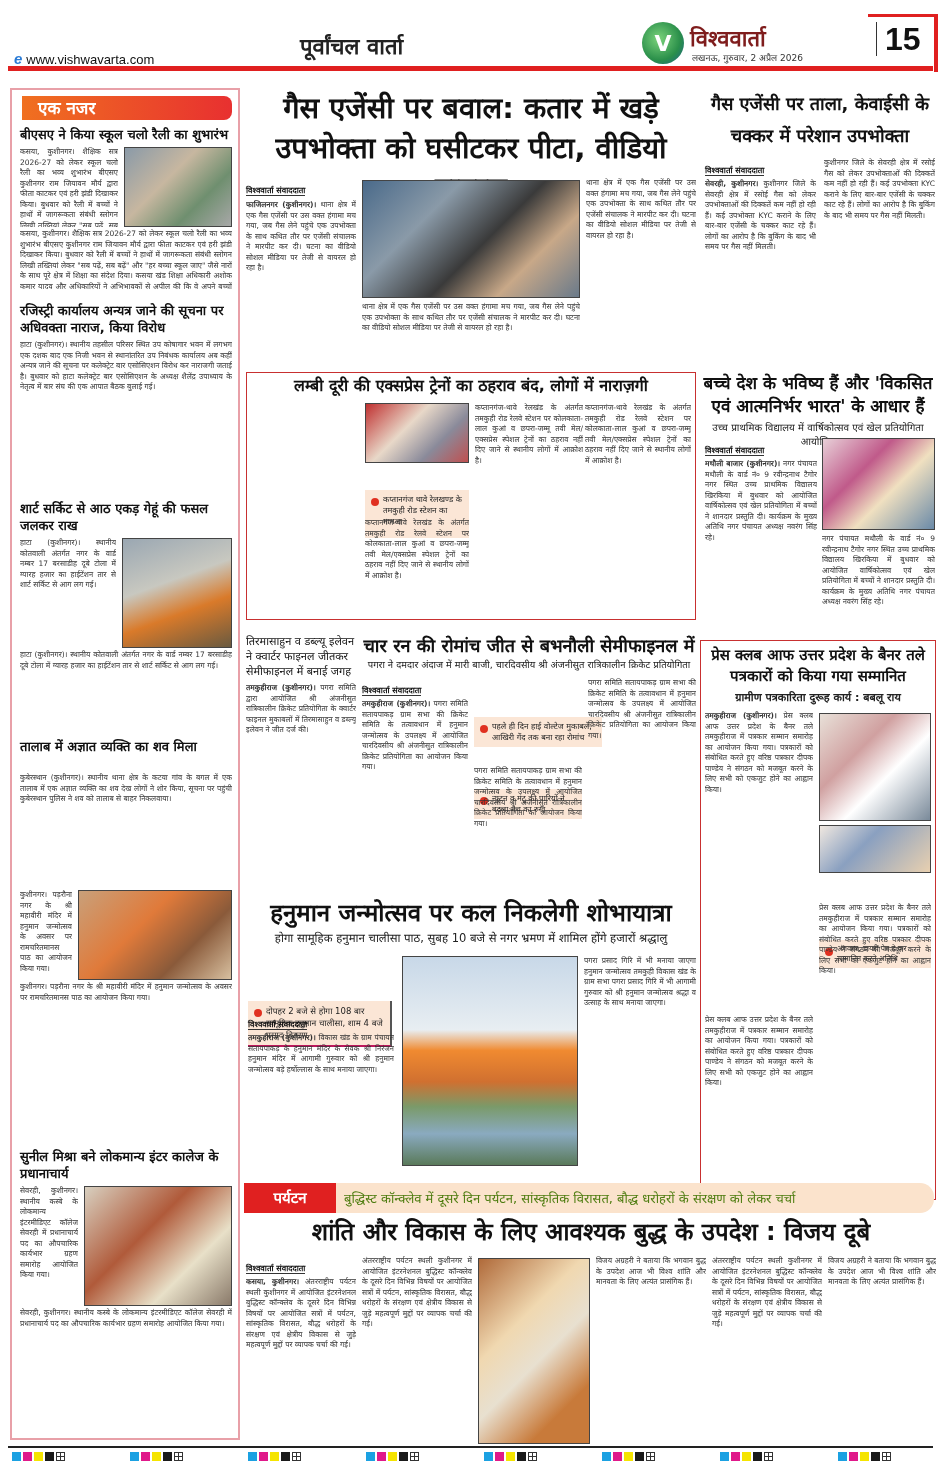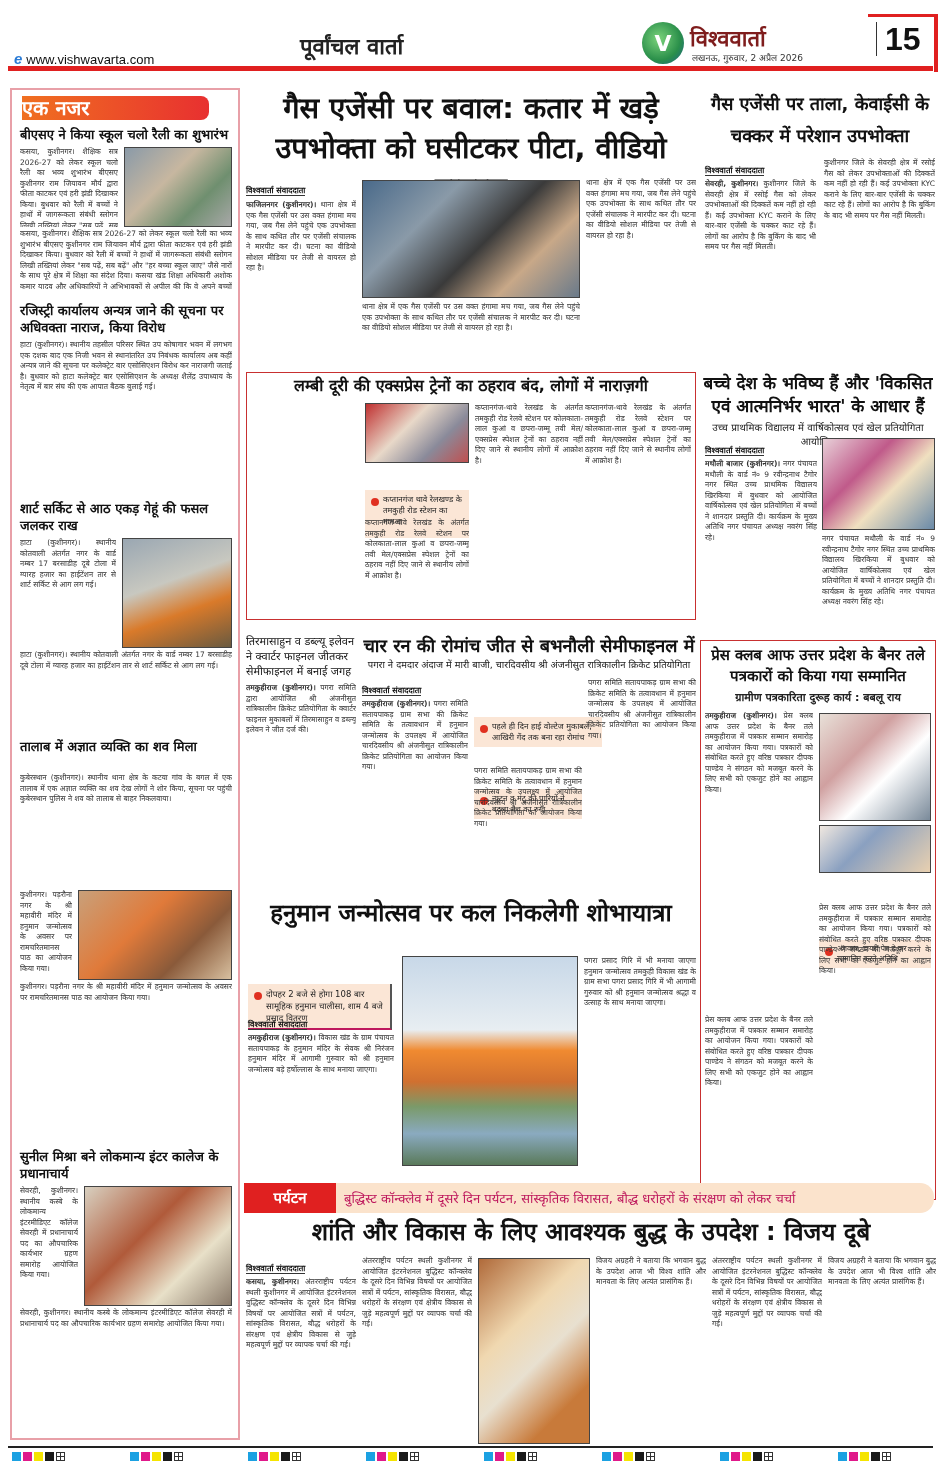--- a/index.html
+++ b/index.html
@@ -10,34 +10,34 @@
 .redrule{left:8px;top:66px;width:925px;height:5px;background:#e02020}
 .pgbox{left:868px;top:14px;width:70px;height:58px;border-top:3px solid #e02020;border-right:4px solid #e02020}
 .pgnum{left:876px;top:22px;font-family:"Liberation Sans",sans-serif;font-size:32px;font-weight:bold;color:#111;border-left:1px solid #333;padding-left:8px;line-height:34px}
 .site{left:14px;top:50px;font-family:"Liberation Sans",sans-serif;font-size:13px;color:#111}
 .site .e{color:#2a7bd6;font-style:italic;font-weight:bold;font-size:15px;margin-right:4px}
 .section{left:300px;top:30px;font-size:22px;font-weight:bold;color:#222}
 .logo{left:642px;top:22px;width:42px;height:42px;border-radius:50%;background:radial-gradient(circle at 40% 40%,#7bd37b,#2a8f4a 60%,#1b5f8f);display:flex;align-items:center;justify-content:center;color:#fff;font-weight:bold;font-size:22px}
 .brand{left:690px;top:22px;font-size:22px;font-weight:bold;color:#7f1d1d}
 .dateline{left:692px;top:51px;font-size:9px;color:#333}
 .leftcol{left:10px;top:88px;width:230px;height:1352px;border:2px solid #e8a0a8;background:#fff}
-.eknazar{position:absolute;left:10px;top:6px;width:187px;height:24px;background:linear-gradient(90deg,#f07020,#e83030);border-radius:0 8px 8px 0;color:#fff;font-weight:bold;font-size:20px;padding-left:0;line-height:24px}
+.eknazar{position:absolute;left:10px;top:6px;width:210px;height:24px;background:linear-gradient(90deg,#f07020,#e83030);border-radius:0 8px 8px 0;color:#fff;font-weight:bold;font-size:17px;padding-left:16px;line-height:24px}
 .h-left{font-size:13px;font-weight:bold;line-height:17px;color:#111}
 .txt{font-size:7.5px;line-height:10.5px;color:#333;text-align:justify}
 .photo{background:linear-gradient(135deg,#8a9aa8,#c7b7a0 40%,#6f8f6f 70%,#a8a8a8);border:1px solid #444}
 .hl-big{font-weight:bold;color:#111;text-align:center}
 .redbox{border:1.5px solid #c83030}
 .bullet{background:#fbe6d6;font-size:10px;line-height:14px;padding:4px 6px 4px 18px;position:relative;color:#222}
 .bullet:before{content:"";position:absolute;left:6px;top:8px;width:8px;height:8px;border-radius:50%;background:#e03020}
 .byline{font-size:8px;font-weight:bold;border-bottom:1px solid #333;display:inline-block;color:#111}
 .cols{display:flex;gap:8px}
 .cols>div{flex:1}
 .ptrow{left:244px;top:1183px;width:690px;height:30px;background:#fbe3cc;border-radius:0 14px 14px 0}
 .pttag{position:absolute;left:0;top:0;width:92px;height:30px;background:#e02020;color:#fff;font-weight:bold;font-size:15px;text-align:center;line-height:30px}
-.pttext{position:absolute;left:100px;top:6px;font-size:13px;color:#be185d}
+.pttext{position:absolute;left:100px;top:6px;font-size:13px;color:#4d7c0f}
 .bottombar{left:8px;top:1446px;width:925px;height:2px;background:#222}
 .reg{top:1452px;display:flex;gap:2px}
 .reg span{display:inline-block;width:9px;height:9px}
 </style>
 </head>
 <body>
 
 <div class="abs masthead">
   <div class="abs site"><span class="e">e</span><span>www.vishwavarta.com</span></div>
   <div class="abs section">पूर्वांचल वार्ता</div>
@@ -164,20 +164,21 @@
   <div class="abs txt" style="left:4px;top:70px;width:108px;height:300px;overflow:hidden"><b>तमकुहीराज (कुशीनगर)।</b> <span>प्रेस क्लब आफ उत्तर प्रदेश के बैनर तले तमकुहीराज में पत्रकार सम्मान समारोह का आयोजन किया गया। पत्रकारों को संबोधित करते हुए वरिष्ठ पत्रकार दीपक पाण्डेय ने संगठन को मजबूत करने के लिए सभी को एकजुट होने का आह्वान किया।</span></div>
   <div class="abs photo" style="left:118px;top:72px;width:112px;height:108px;background:linear-gradient(135deg,#e8e0d8,#d0a0a0 35%,#ffffff 60%,#7a8a9a)"></div>
   <div class="abs photo" style="left:118px;top:184px;width:112px;height:48px;background:linear-gradient(135deg,#f0e8e0,#8aa0c0 40%,#e8d0b0)"></div>
   <div class="abs bullet" style="left:118px;top:236px;width:112px;font-size:7.5px;line-height:10px">अंगवस्त्र, डायरी पेन दे कर सम्मानित करते अतिथि</div>
   <div class="abs txt" style="left:118px;top:262px;width:112px;height:290px;overflow:hidden">प्रेस क्लब आफ उत्तर प्रदेश के बैनर तले तमकुहीराज में पत्रकार सम्मान समारोह का आयोजन किया गया। पत्रकारों को संबोधित करते हुए वरिष्ठ पत्रकार दीपक पाण्डेय ने संगठन को मजबूत करने के लिए सभी को एकजुट होने का आह्वान किया।</div>
   <div class="abs txt" style="left:4px;top:374px;width:108px;height:178px;overflow:hidden">प्रेस क्लब आफ उत्तर प्रदेश के बैनर तले तमकुहीराज में पत्रकार सम्मान समारोह का आयोजन किया गया। पत्रकारों को संबोधित करते हुए वरिष्ठ पत्रकार दीपक पाण्डेय ने संगठन को मजबूत करने के लिए सभी को एकजुट होने का आह्वान किया।</div>
 </div>
 
 <div class="abs" style="left:246px;top:898px;width:450px">
   <div class="hl-big" style="font-size:24px;line-height:30px">हनुमान जन्मोत्सव पर कल निकलेगी शोभायात्रा</div>
+  <div style="font-size:11.5px;text-align:center;color:#222;margin-top:2px">होगा सामूहिक हनुमान चालीसा पाठ, सुबह 10 बजे से नगर भ्रमण में शामिल होंगे हजारों श्रद्धालु</div>
   <div class="abs bullet" style="left:2px;top:56px;width:144px;font-size:8.5px;line-height:12px;border-right:2px solid #555;border-bottom:2px solid #be185d">दोपहर 2 बजे से होगा 108 बार सामूहिक हनुमान चालीसा, शाम 4 बजे प्रसाद वितरण</div>
   <div class="abs" style="left:2px;top:114px;width:146px">
     <div class="byline">विश्ववार्ता संवाददाता</div>
     <div class="txt" style="height:150px;overflow:hidden;margin-top:2px"><b>तमकुहीराज (कुशीनगर)।</b> <span>विकास खंड के ग्राम पंचायत सतायपाकड़ के हनुमान मंदिर के सेवक श्री निरंजन हनुमान मंदिर में आगामी गुरुवार को श्री हनुमान जन्मोत्सव बड़े हर्षोल्लास के साथ मनाया जाएगा।</span></div>
   </div>
   <div class="abs photo" style="left:156px;top:58px;width:176px;height:210px;background:linear-gradient(180deg,#c8d8e8 0%,#e8eef2 35%,#f08a30 45%,#d07030 60%,#7a9a6a 72%,#8aaac0 85%,#5a7a5a 100%)"></div>
   <div class="abs txt" style="left:338px;top:58px;width:112px;height:210px;overflow:hidden">पगरा प्रसाद गिरि में भी मनाया जाएगा हनुमान जन्मोत्सव तमकुही विकास खंड के ग्राम सभा पगरा प्रसाद गिरि में भी आगामी गुरुवार को श्री हनुमान जन्मोत्सव श्रद्धा व उत्साह के साथ मनाया जाएगा।</div>
 </div>
 
 <div class="abs ptrow">

